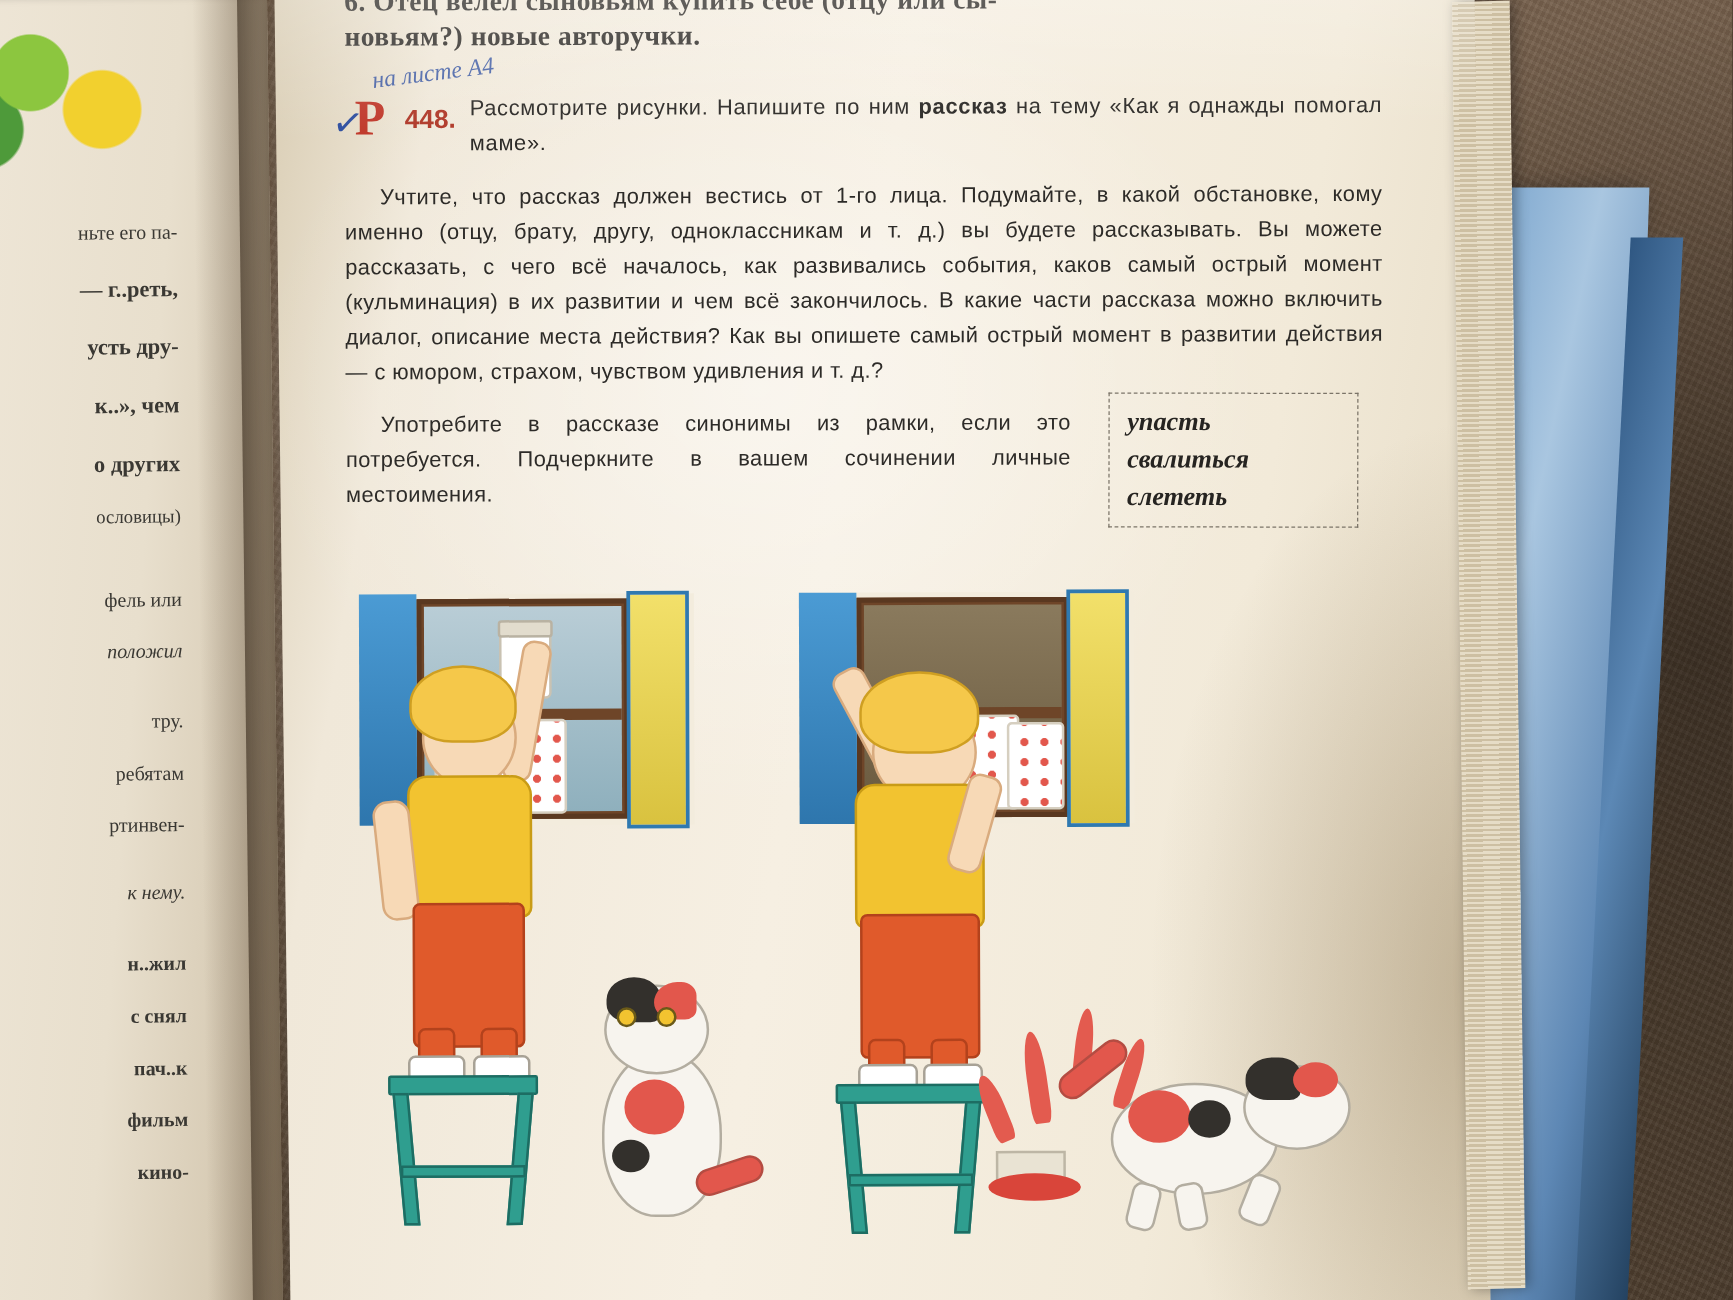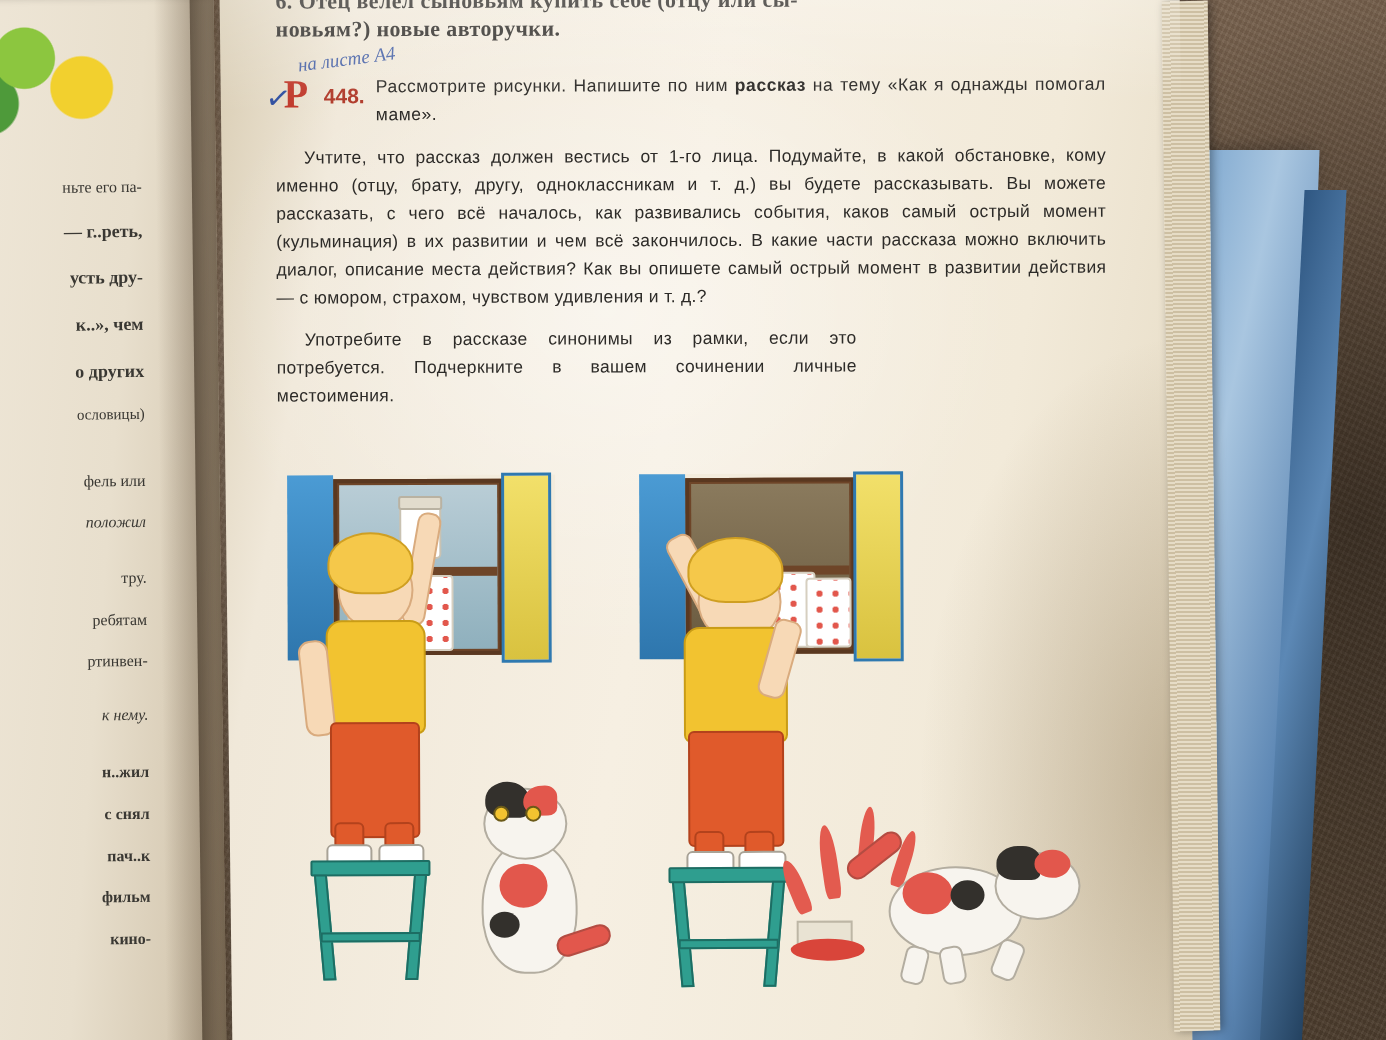--- a/index.html
+++ b/index.html
@@ -264,20 +264,25 @@
         <div class="tick">✓</div>
         <div class="handwriting">на листе А4</div>
         <div class="ex-letter">Р</div>
         <div class="ex-num">448.</div>
         <p class="ex-task">Рассмотрите рисунки. Напишите по ним <b>рассказ</b> на тему «Как я однажды помогал маме».</p>
       </div>
 
       <p class="para">Учтите, что рассказ должен вестись от 1-го лица. Подумайте, в какой обстановке, кому именно (отцу, брату, другу, одноклассникам и т. д.) вы будете рассказывать. Вы можете рассказать, с чего всё началось, как развивались события, каков самый острый момент (кульминация) в их развитии и чем всё закончилось. В какие части рассказа можно включить диалог, описание места действия? Как вы опишете самый острый момент в развитии действия — с юмором, страхом, чувством удивления и т. д.?</p>
       <p class="para narrow2">Употребите в рассказе синонимы из рамки, если это потребуется. Подчеркните в вашем сочинении личные местоимения.</p>
 
+      <div class="syn-box">
+        <span>упасть</span>
+        <span>свалиться</span>
+        <span>слететь</span>
+      </div>
 
       <div class="pics">
 
         <div class="pic p1">
           <div class="shelf">
             <div class="wall"></div>
             <div class="cab"></div>
             <div class="cabInner"></div>
             <div class="shelfbar"></div>
             <div class="jar lid" style="left:112px;top:28px;width:38px;height:52px;"></div>

